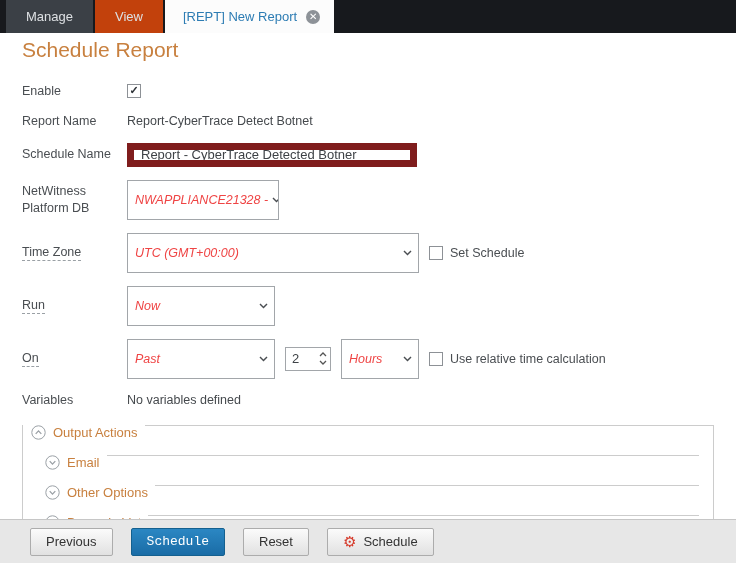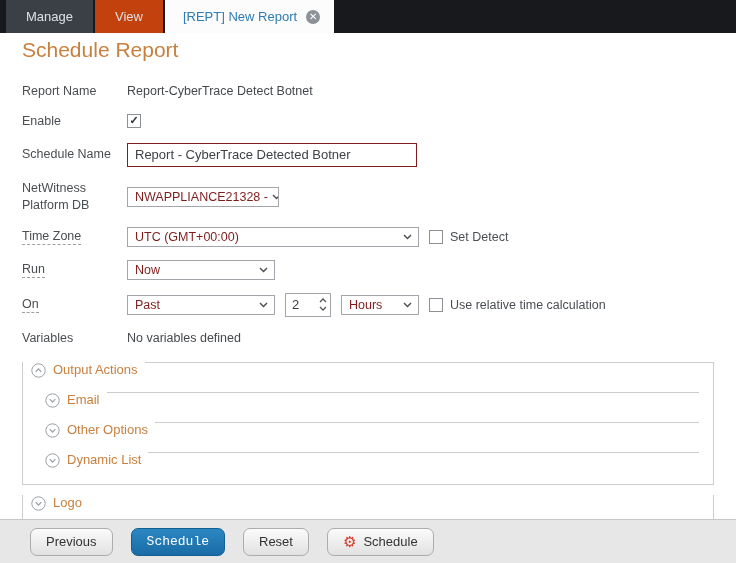--- a/index.html
+++ b/index.html
@@ -37,29 +37,29 @@
   }
 
   .row { display:flex; align-items:center; margin-bottom:13px; font-size:12.5px; color:#4a4e52; }
   .row-label { width:105px; flex:none; line-height:1.35; padding-right:8px; }
   .hint { border-bottom:1px dashed #9aa0a5; padding-bottom:1px; }
   .static-value { color:#45494d; }
 
   .controls { display:flex; align-items:center; gap:10px; }
 
   .text-input {
-    width:290px; height:24px; border:1px solid #7f1d1d; padding:2px 7px;
+    width:290px; height:24px; border:7px solid #7f1d1d; padding:2px 7px;
     font-family:"Liberation Sans", sans-serif; font-size:13px; color:#3e4246; background:#fff;
   }
 
   .select {
-    height:20px; border:1px solid #a2a6aa; background:#fff;
+    height:40px; border:1px solid #a2a6aa; background:#fff;
     display:flex; align-items:center; justify-content:space-between;
-    padding:0 6px 0 7px; font-size:12.5px; color:#7f1d1d; cursor:pointer;
-    overflow:hidden; white-space:nowrap;
+    padding:0 6px 0 7px; font-size:12.5px; color:#ef4444; cursor:pointer;
+    overflow:hidden; white-space:nowrap;font-style:italic;
   }
   .select .select-arrow { flex:none; margin-left:4px; display:flex; align-items:center; }
   .w-db   { width:152px; }
   .w-tz   { width:292px; }
   .w-run  { width:148px; }
   .w-past { width:148px; }
   .w-unit { width:78px; }
 
   .checkbox {
     width:14px; height:14px; border:1px solid #8d9196; background:#fff;
@@ -90,21 +90,21 @@
   .chev-icon { flex:none; display:flex; align-items:center; }
 
   
   .footer {
     flex:none; height:44px; background:#e7e7e7; border-top:1px solid #c6c6c6;
     display:flex; align-items:center; padding-left:30px; gap:18px;
   }
   .btn {
     height:28px; padding:0 15px; font-size:13px; color:#333;
     background:linear-gradient(#fbfbfb,#e1e1e1);
-    border:1px solid #acacac; border-radius:7px;
+    border:1px solid #acacac; border-radius:2px;
     display:inline-flex; align-items:center; cursor:pointer;
     font-family:"Liberation Sans", sans-serif;
   }
   .btn-primary {
     background:linear-gradient(#2b87c3,#1a6ca6);
     border-color:#14608f; color:#ffffff;font-family:Liberation Mono, monospace;
   }
   .btn-configure { gap:7px; }
   .gear-icon { color:#d63a2b; font-size:15px; line-height:1; }
 </style>
@@ -124,29 +124,29 @@
       <span>[REPT] New Report</span>
       <span class="tab-close">✕</span>
     </div>
     <div class="tabbar-filler"></div>
   </div>
 
   <div class="content">
     <h1 class="page-title">Schedule Report</h1>
 
     <div class="row">
-      <span class="row-label">Report Name</span>
-      <span class="static-value">Report-CyberTrace Detect Botnet</span>
-    </div>
-
-    <div class="row">
       <span class="row-label">Enable</span>
       <span class="checkbox">
         <span class="checkmark">✓</span>
       </span>
+    </div>
+
+    <div class="row">
+      <span class="row-label">Report Name</span>
+      <span class="static-value">Report-CyberTrace Detect Botnet</span>
     </div>
 
     <div class="row">
       <span class="row-label">Schedule Name</span>
       <input class="text-input" type="text" value="Report - CyberTrace Detected Botner" style="">
     </div>
 
     <div class="row">
       <span class="row-label">NetWitness Platform DB</span>
       <div class="select w-db">
@@ -165,21 +165,21 @@
         <div class="select w-tz">
           <span>UTC (GMT+00:00)</span>
           <span class="select-arrow">
             <svg width="9" height="6" viewBox="0 0 9 6">
                 <path d="M1 1 L4.5 4.6 L8 1" fill="none" stroke="#4a4e52" stroke-width="1.4"></path>
               </svg>
           </span>
         </div>
         <span class="check-group">
           <span class="checkbox"></span>
-          <span>Set Detect</span>
+          <span>Set Schedule</span>
         </span>
       </div>
     </div>
 
     <div class="row">
       <span class="row-label"><span class="hint">Run</span></span>
       <div class="select w-run">
         <span>Now</span>
         <span class="select-arrow">
           <svg width="9" height="6" viewBox="0 0 9 6">

